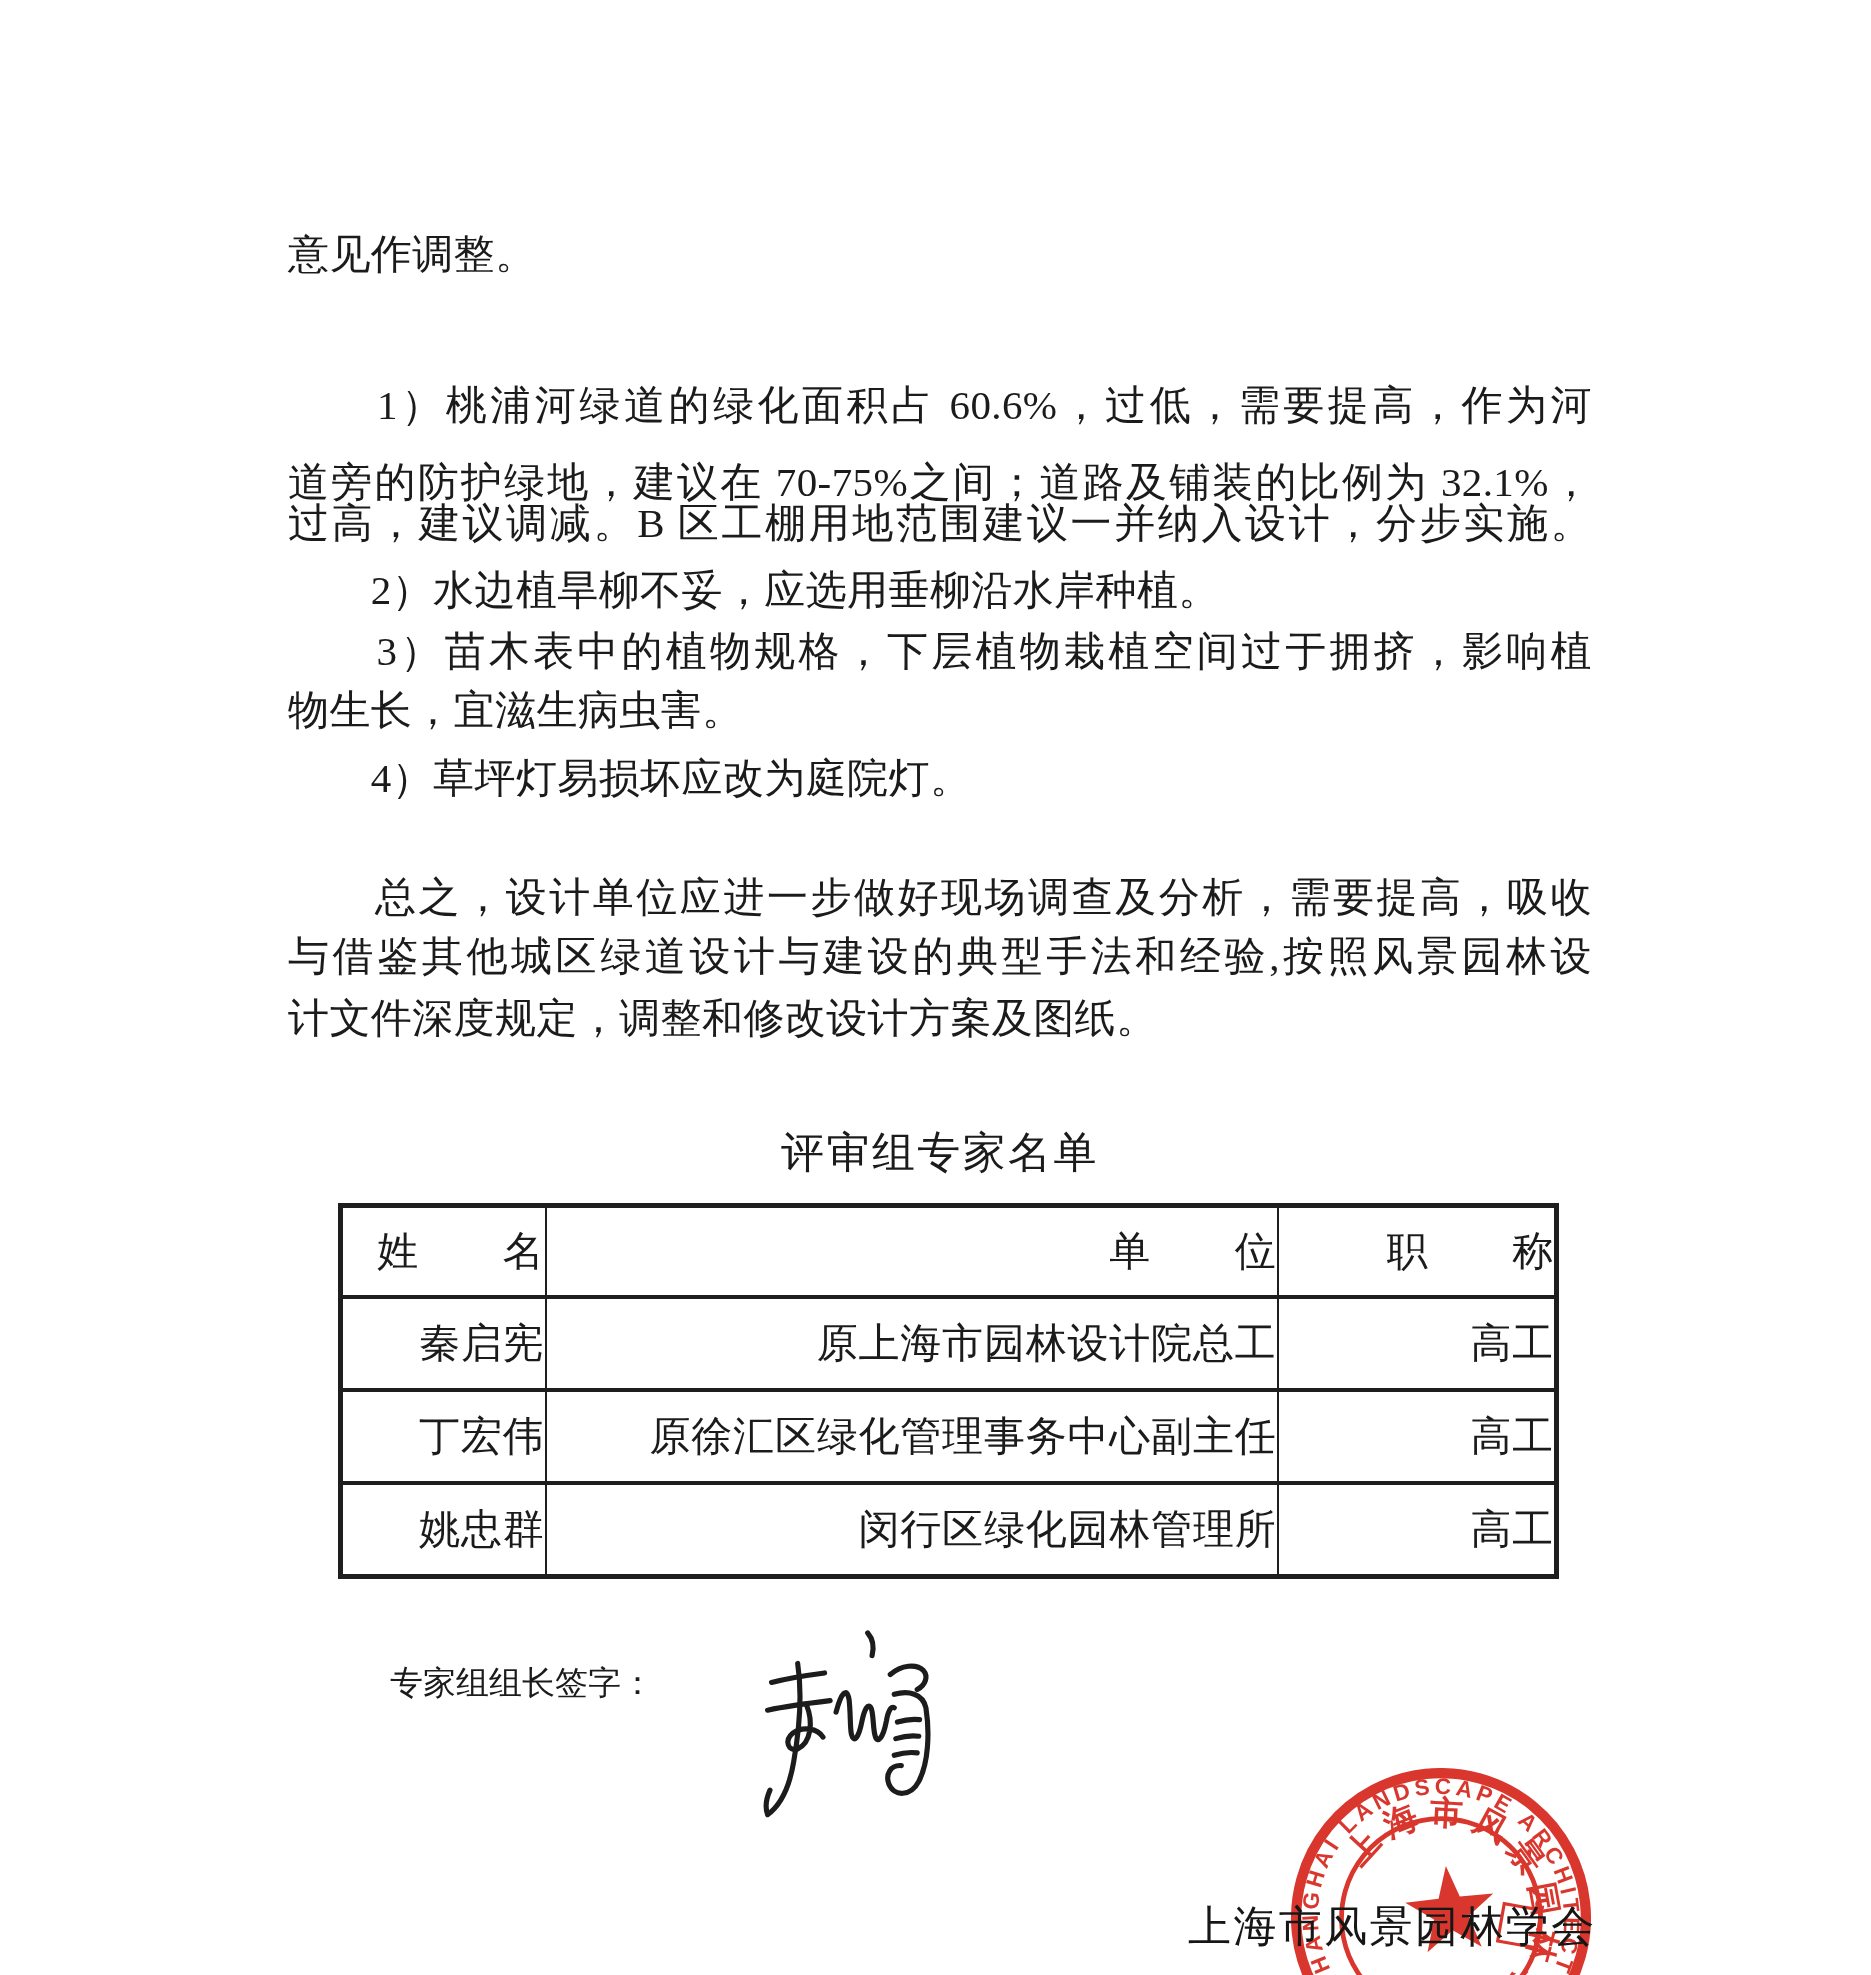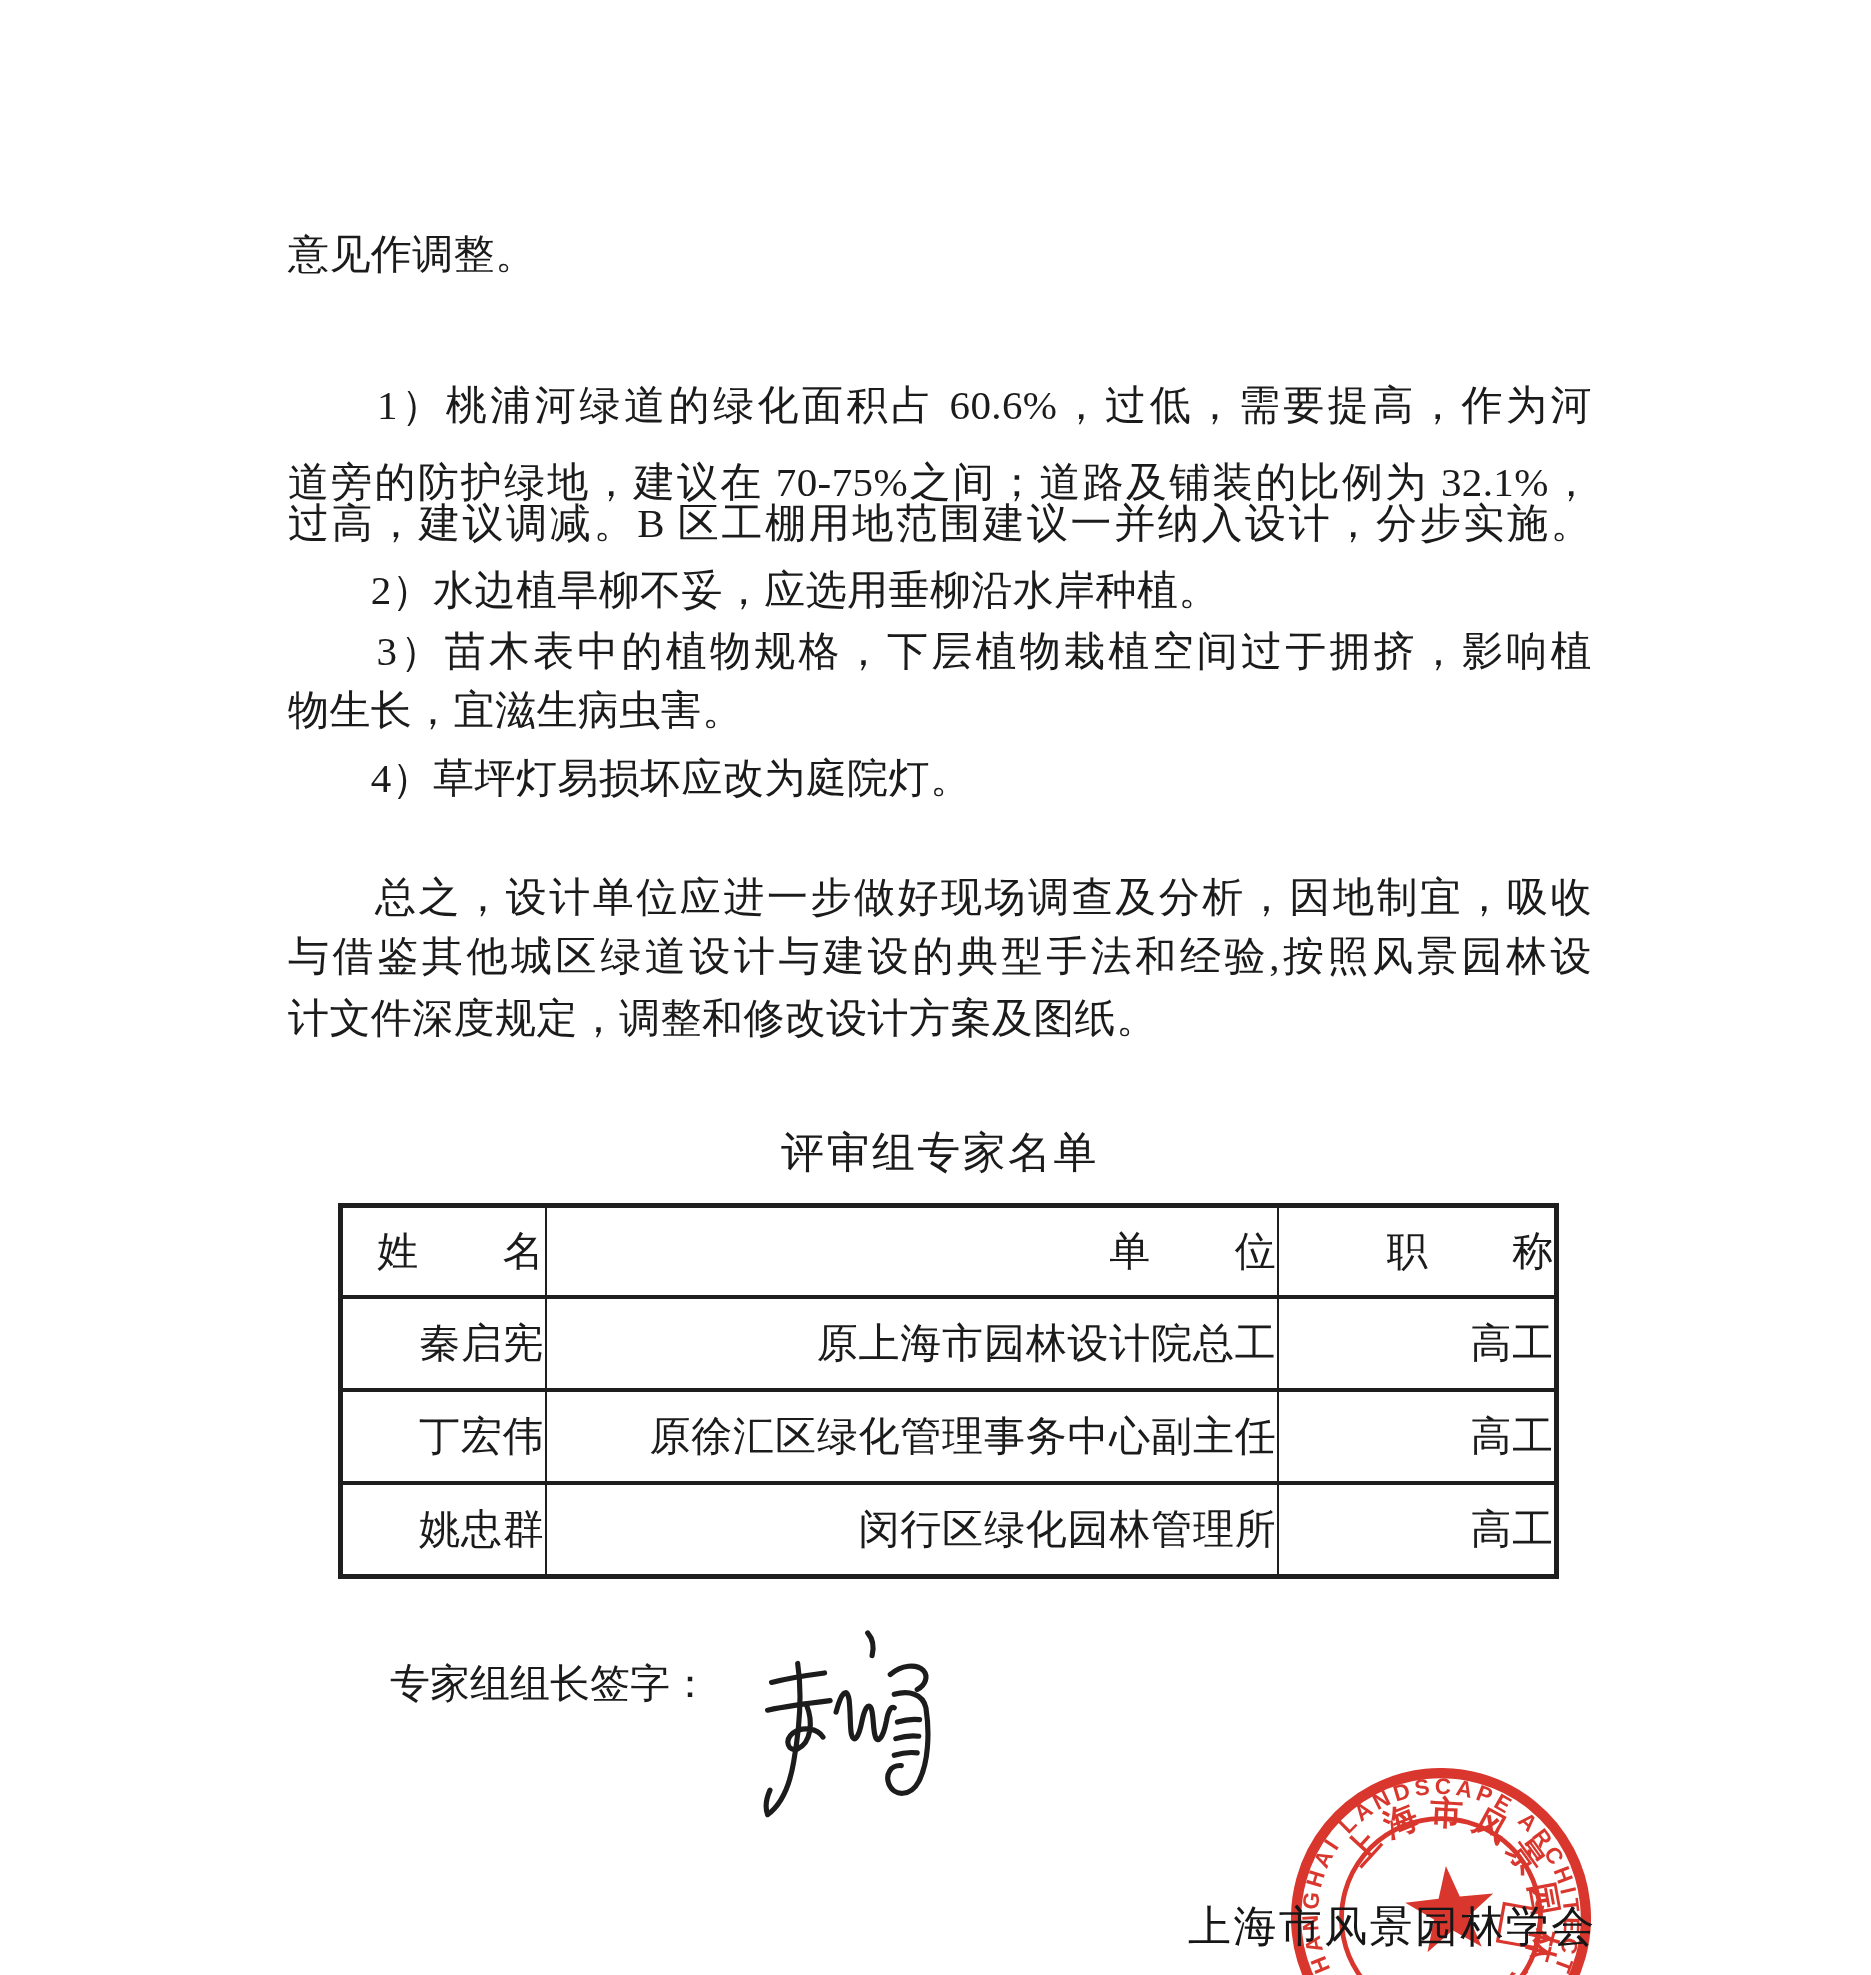--- a/index.html
+++ b/index.html
@@ -63,21 +63,21 @@
     vertical-align:top;
     padding-top:8px;
     line-height:1.15;
   }
   .sig-label{
     position:absolute;
     left:390px;
     top:1654px;
     height:59px;
     line-height:59px;
-    font-size:40px;
+    font-size:33px;
     white-space:nowrap;
   }
   .sig-svg{
     position:absolute;
     left:747px;
     top:1627px;
     z-index:3;
   }
   .stamp-svg{
     position:absolute;
@@ -128,21 +128,21 @@
 <div class="page">
 
   <div class="bline" style="top:225px">意见作调整。</div>
   <div class="bline fill" style="top:376px">　　1）桃浦河绿道的绿化面积占 60.6%，过低，需要提高，作为河</div>
   <div class="bline fill" style="top:453px">道旁的防护绿地，建议在 70-75%之间；道路及铺装的比例为 32.1%，</div>
   <div class="bline fill" style="top:494px">过高，建议调减。B 区工棚用地范围建议一并纳入设计，分步实施。</div>
   <div class="bline" style="top:561px">　　2）水边植旱柳不妥，应选用垂柳沿水岸种植。</div>
   <div class="bline fill" style="top:622px">　　3）苗木表中的植物规格，下层植物栽植空间过于拥挤，影响植</div>
   <div class="bline" style="top:681px">物生长，宜滋生病虫害。</div>
   <div class="bline" style="top:749px">　　4）草坪灯易损坏应改为庭院灯。</div>
-  <div class="bline fill" style="top:868px">　　总之，设计单位应进一步做好现场调查及分析，因地制宜，吸收</div>
+  <div class="bline fill" style="top:868px">　　总之，设计单位应进一步做好现场调查及分析，需要提高，吸收</div>
   <div class="bline fill" style="top:927px">与借鉴其他城区绿道设计与建设的典型手法和经验,按照风景园林设</div>
   <div class="bline" style="top:989px">计文件深度规定，调整和修改设计方案及图纸。</div>
 
   <div class="tbl-title">评审组专家名单</div>
 
   <table class="roster">
     <colgroup>
       <col style="width:205px">
       <col style="width:732px">
       <col style="width:279px">

